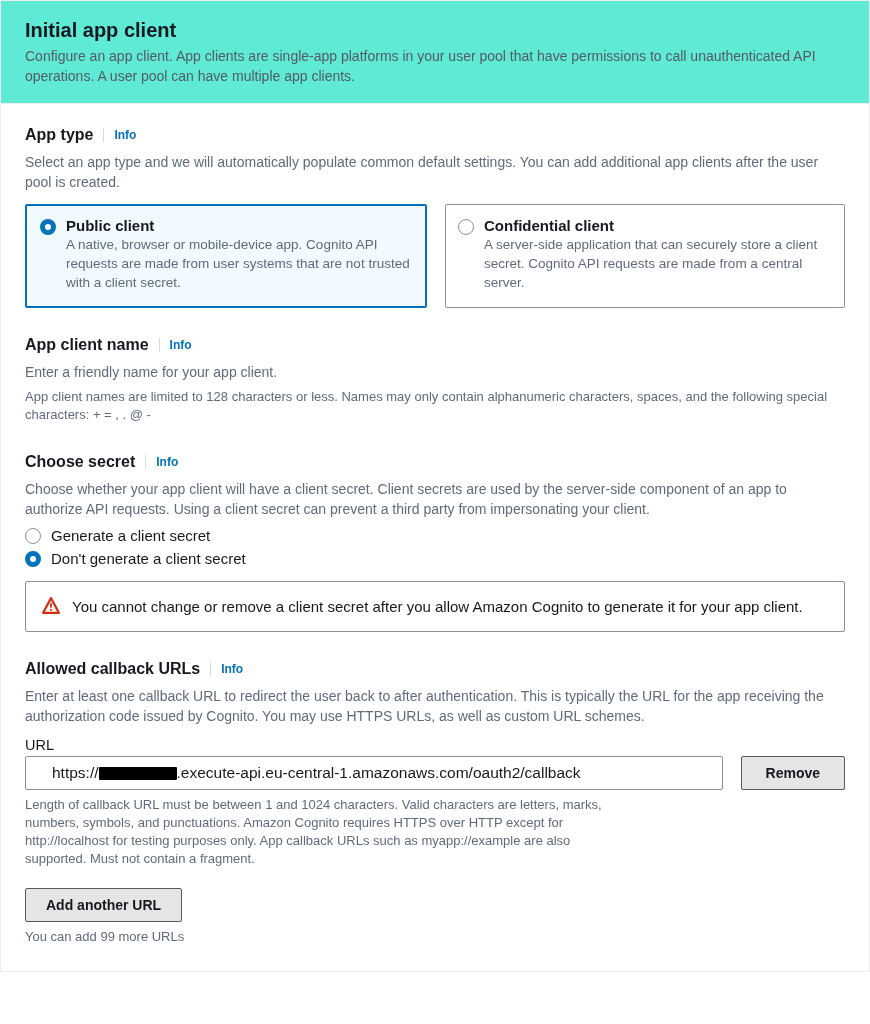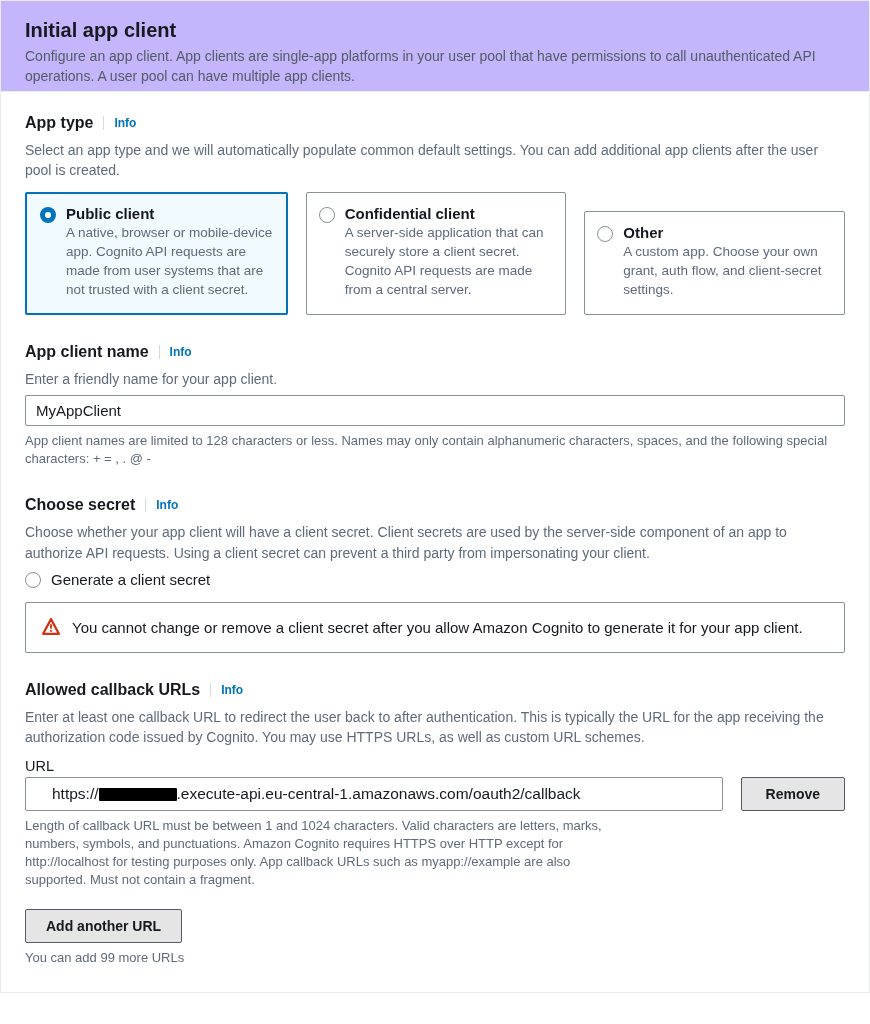--- a/index.html
+++ b/index.html
@@ -8,22 +8,22 @@
     font-family: "Amazon Ember", "Helvetica Neue", Arial, sans-serif;
     font-size: 14px;
     color: #16191f;
     background: #fff;
     width: 870px;
   }
   .panel {
     border: 1px solid #eaeded;
   }
   .panel-header {
-    background: #c4b5fd;
-    padding: 18px 24px 4px 24px;
+    background: #5eead4;
+    padding: 18px 24px 16px 24px;
     border-bottom: 1px solid #eaeded;
   }
   .panel-header h1 {
     margin: 0 0 4px 0;
     font-size: 20px;
     font-weight: 700;
     color: #16191f;
   }
   .panel-header p {
     margin: 0;
@@ -65,21 +65,20 @@
   .helptext {
     color: #5f6b7a;
     font-size: 13px;
     line-height: 1.4;
     margin: 6px 0 0 0;
   }
   .tile-row {
     display: flex;
     gap: 18px;
     margin-bottom: 28px;
-    align-items: flex-end;
   }
   .tile {
     flex: 1 1 0;
     border: 1px solid #879196;
     border-radius: 2px;
     padding: 12px 14px 14px 12px;
     display: flex;
     gap: 10px;
     cursor: pointer;
     background: #fff;
@@ -222,51 +221,47 @@
           <div class="tile-desc">A native, browser or mobile-device app. Cognito API requests are made from user systems that are not trusted with a client secret.</div>
         </div>
       </div>
       <div class="tile">
         <div class="radio"></div>
         <div class="tile-body">
           <div class="tile-title">Confidential client</div>
           <div class="tile-desc">A server-side application that can securely store a client secret. Cognito API requests are made from a central server.</div>
         </div>
       </div>
-      <div class="tile">
-        <div class="radio"></div>
-        <div class="tile-body">
-          <div class="tile-title">Other</div>
-          <div class="tile-desc">A custom app. Choose your own grant, auth flow, and client-secret settings.</div>
-        </div>
-      </div>
     </div>
 
     
     <div class="section-title-row">
       <span class="section-title">App client name</span>
       <span class="vline"></span>
       <span class="info-link">Info</span>
     </div>
     <p class="subtext" style="margin-bottom:6px">Enter a friendly name for your app client.</p>
-    <input class="text-input" type="text" value="MyAppClient" style="">
     <p class="helptext">App client names are limited to 128 characters or less. Names may only contain alphanumeric characters, spaces, and the following special characters: + = , . @ -</p>
 
     
     <div class="section-gap"></div>
     <div class="section-title-row">
       <span class="section-title">Choose secret</span>
       <span class="vline"></span>
       <span class="info-link">Info</span>
     </div>
     <p class="subtext" style="margin-bottom:8px">Choose whether your app client will have a client secret. Client secrets are used by the server-side component of an app to authorize API requests. Using a client secret can prevent a third party from impersonating your client.</p>
 
     <div class="radio-row">
       <div class="radio"></div>
       <span class="radio-label">Generate a client secret</span>
+    </div>
+    <div class="radio-row">
+      <div class="radio checked"></div>
+      <span class="radio-label">Don't generate a client secret</span>
     </div>
 
     <div class="alert">
       <svg class="alert-icon" viewBox="0 0 16 16">
         <path d="M8 1 L15 14 L1 14 Z" fill="none" stroke="#d13212" stroke-width="2" stroke-linejoin="round"></path>
         <rect x="7.2" y="5.5" width="1.6" height="4" fill="#d13212"></rect>
         <rect x="7.2" y="10.7" width="1.6" height="1.6" fill="#d13212"></rect>
       </svg>
       <div class="alert-text">You cannot change or remove a client secret after you allow Amazon Cognito to generate it for your app client.</div>
     </div>

